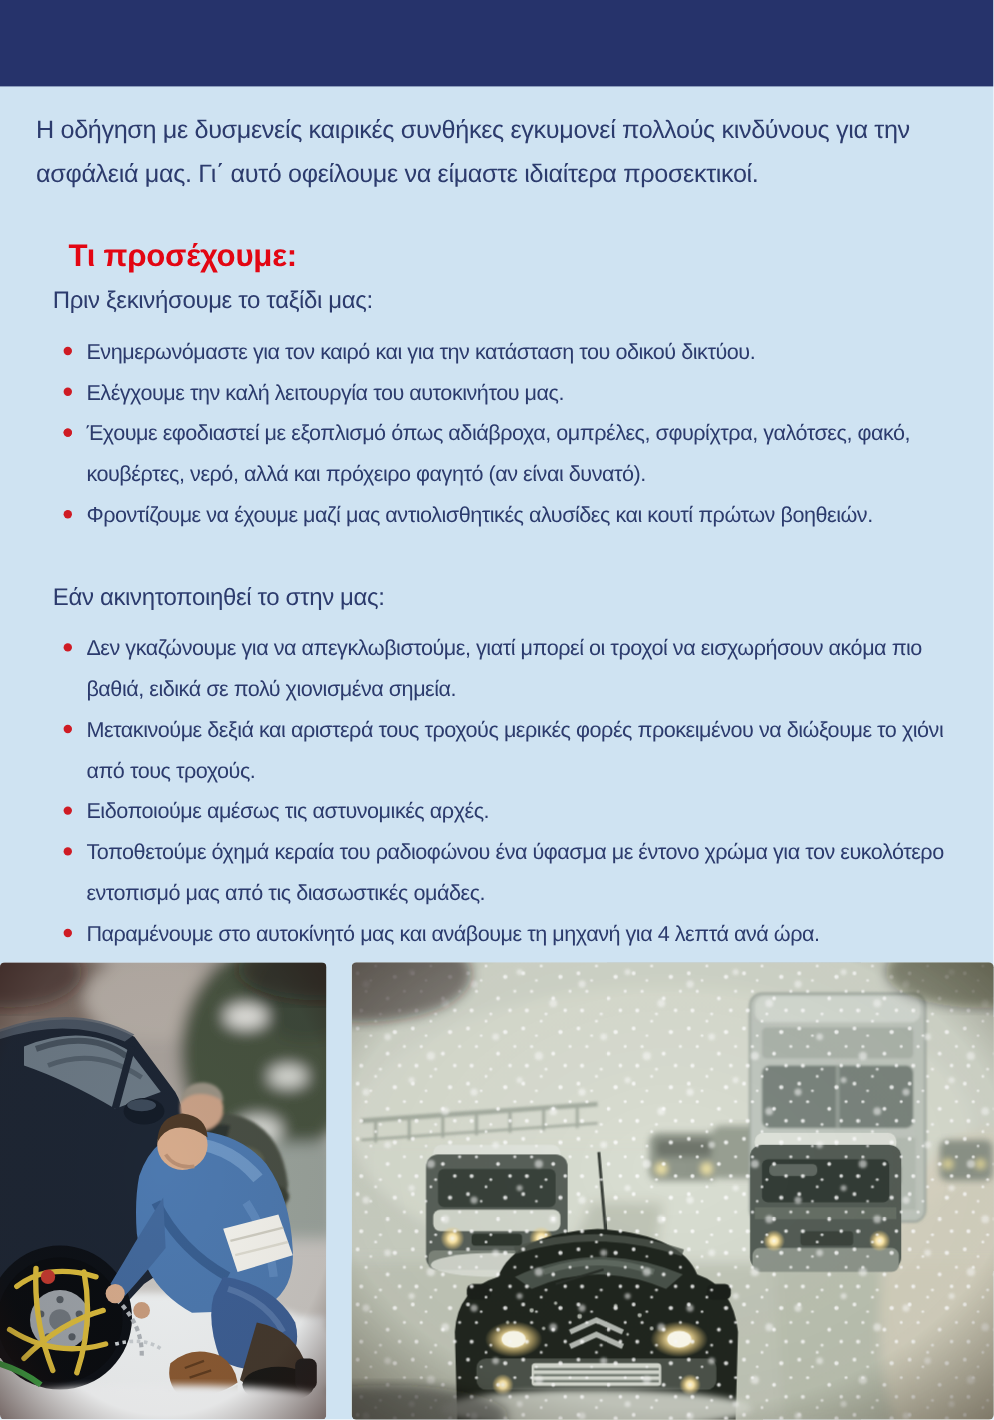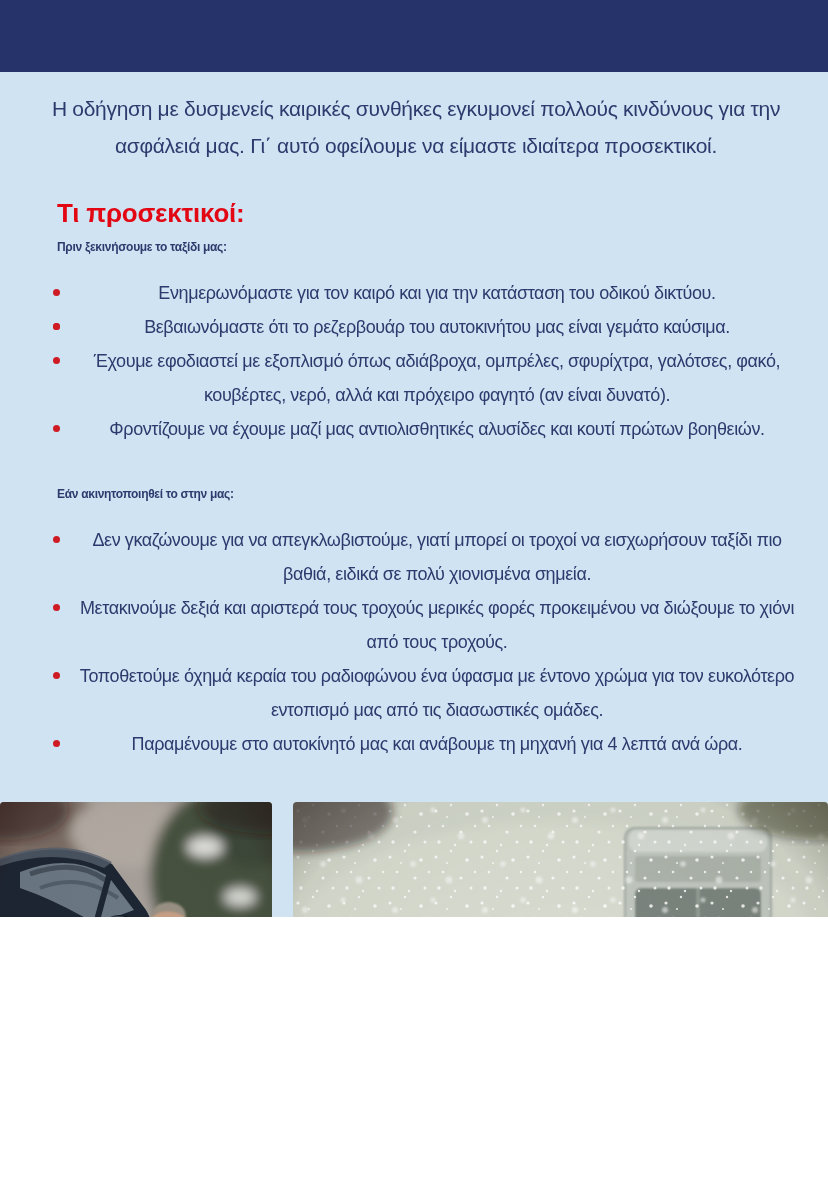--- a/index.html
+++ b/index.html
@@ -1,31 +1,31 @@
 <!DOCTYPE html>
 <html lang="el"><head>
 <meta charset="utf-8">
 <style>
   html,body{margin:0;padding:0;background:#ffffff;}
   .page{
-    position:relative;width:828px;height:917px;overflow:hidden;
-    background:#cfe3f2;font-family:"Liberation Sans",sans-serif;text-align:center;
+    position:relative;width:828px;height:1183px;overflow:hidden;
+    background:#cfe3f2;font-family:"Liberation Sans",sans-serif;
   }
   .top-bar{position:absolute;top:0;left:0;width:828px;height:72px;background:#26336b;}
   .intro{
     position:absolute;left:30px;top:90px;width:772px;margin:0;
     font-size:21px;line-height:37px;letter-spacing:-0.3px;color:#2c3b6d;
   }
   .section-title{
     position:absolute;left:57px;top:198px;margin:0;
     font-size:26px;font-weight:bold;color:#e30613;letter-spacing:-0.2px;
   }
   .group-heading{
-    position:absolute;left:57px;margin:0;
-    font-size:12px;font-weight:bold;color:#2c3b6d;letter-spacing:-0.3px;
+    position:absolute;left:44px;margin:0;
+    font-size:20px;font-weight:normal;color:#2c3b6d;letter-spacing:-0.3px;
   }
   #g1-heading{top:240px;}
   #g2-heading{top:487px;}
   .bullets{
     position:absolute;left:36px;width:752px;margin:14px;padding:0;list-style:none;
   }
   #g1-list{top:262px;}
   #g2-list{top:509px;}
   .bullets li{
     position:relative;padding-left:22px;
@@ -43,35 +43,36 @@
 </style>
 </head>
 <body>
 
 <div class="page">
 
   <div class="top-bar"></div>
 
   <p class="intro">Η οδήγηση με δυσμενείς καιρικές συνθήκες εγκυμονεί πολλούς κινδύνους για την ασφάλειά μας. Γι΄ αυτό οφείλουμε να είμαστε ιδιαίτερα προσεκτικοί.</p>
 
-  <h2 class="section-title">Τι προσεκτικοί:</h2>
+  <h2 class="section-title">Τι προσέχουμε:</h2>
 
   <h3 class="group-heading" id="g1-heading">Πριν ξεκινήσουμε το ταξίδι μας:</h3>
   <ul class="bullets" id="g1-list">
     <li><span class="dot"></span><span>Ενημερωνόμαστε για τον καιρό και για την κατάσταση του οδικού δικτύου.</span></li>
+    <li><span class="dot"></span><span>Ελέγχουμε την καλή λειτουργία του αυτοκινήτου μας.</span></li>
     <li><span class="dot"></span></li>
-    <li><span class="dot"></span><span>Βεβαιωνόμαστε ότι το ρεζερβουάρ του αυτοκινήτου μας είναι γεμάτο καύσιμα.</span></li>
     <li><span class="dot"></span><span>Έχουμε εφοδιαστεί με εξοπλισμό όπως αδιάβροχα, ομπρέλες, σφυρίχτρα, γαλότσες, φακό, κουβέρτες, νερό, αλλά και πρόχειρο φαγητό (αν είναι δυνατό).</span></li>
     <li><span class="dot"></span><span>Φροντίζουμε να έχουμε μαζί μας αντιολισθητικές αλυσίδες και κουτί πρώτων βοηθειών.</span></li>
   </ul>
 
   <h3 class="group-heading" id="g2-heading">Εάν ακινητοποιηθεί το στην μας:</h3>
   <ul class="bullets" id="g2-list">
-    <li><span class="dot"></span><span>Δεν γκαζώνουμε για να απεγκλωβιστούμε, γιατί μπορεί οι τροχοί να εισχωρήσουν ταξίδι πιο βαθιά, ειδικά σε πολύ χιονισμένα σημεία.</span></li>
+    <li><span class="dot"></span><span>Δεν γκαζώνουμε για να απεγκλωβιστούμε, γιατί μπορεί οι τροχοί να εισχωρήσουν ακόμα πιο βαθιά, ειδικά σε πολύ χιονισμένα σημεία.</span></li>
     <li><span class="dot"></span><span>Μετακινούμε δεξιά και αριστερά τους τροχούς μερικές φορές προκειμένου να διώξουμε το χιόνι από τους τροχούς.</span></li>
+    <li><span class="dot"></span><span>Ειδοποιούμε αμέσως τις αστυνομικές αρχές.</span></li>
     <li><span class="dot"></span><span>Τοποθετούμε όχημά κεραία του ραδιοφώνου ένα ύφασμα με έντονο χρώμα για τον ευκολότερο εντοπισμό μας από τις διασωστικές ομάδες.</span></li>
     <li><span class="dot"></span><span>Παραμένουμε στο αυτοκίνητό μας και ανάβουμε τη μηχανή για 4 λεπτά ανά ώρα.</span></li>
   </ul>
 
   <div class="photos">
 
     <figure class="photo photo-left">
       <svg viewBox="0 0 272 381" preserveAspectRatio="none" aria-hidden="true">
         <defs>
           <filter id="lb6">

